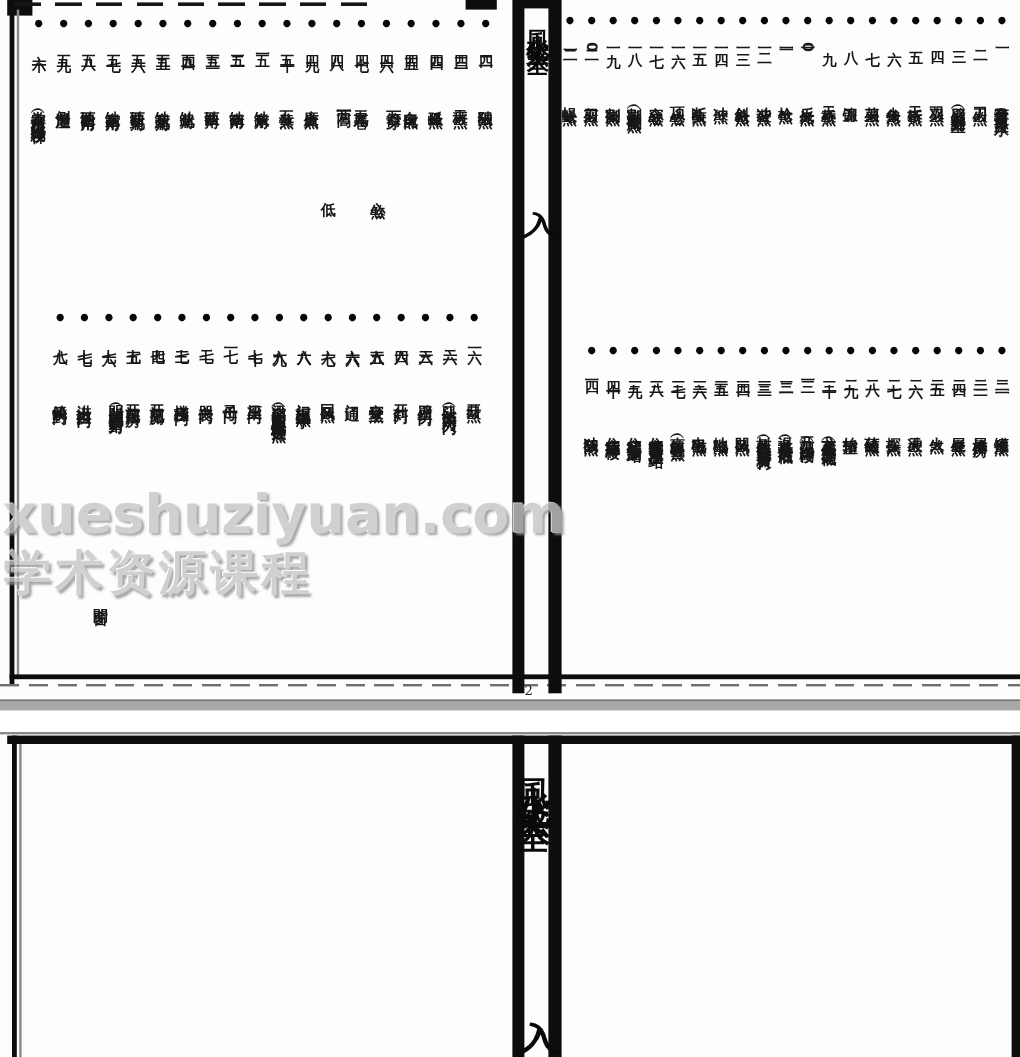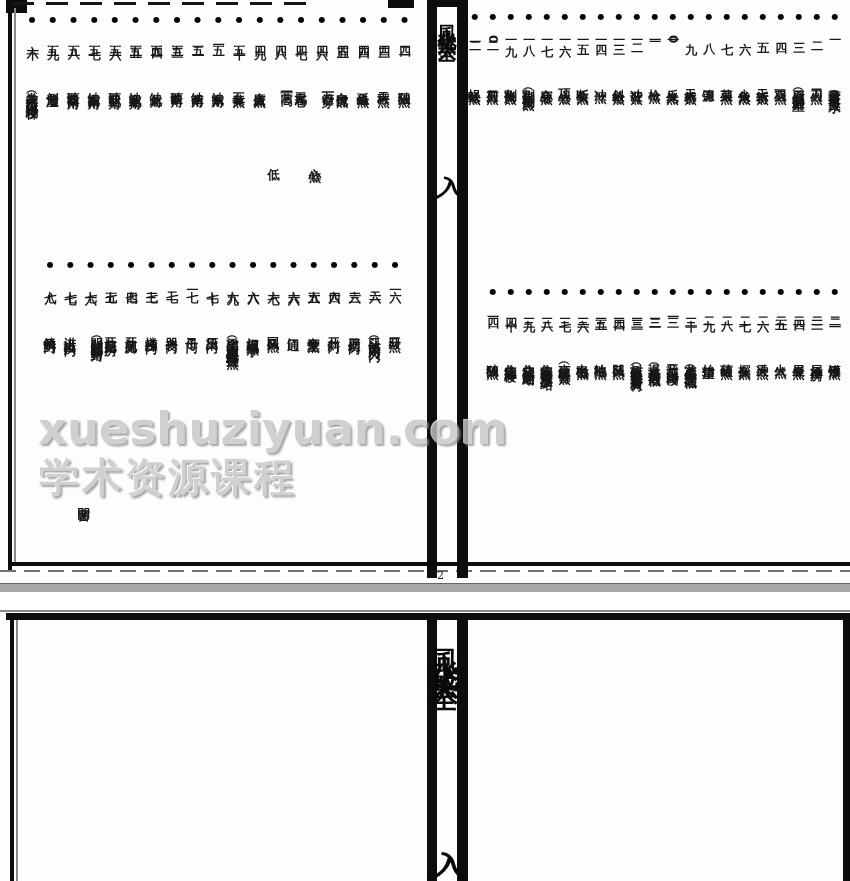--- a/index.html
+++ b/index.html
@@ -45,21 +45,21 @@
   .flourish{position:absolute;z-index:4;font-family:"DejaVu Serif", serif;font-weight:bold;color:#0a0a0a;transform:scale(1.25,0.9);}
   #flourish-top{left:438px;top:172px;font-size:24px;}
   #flourish-bottom{left:434px;top:846px;font-size:30px;}
 
   
   #divider-bar{position:absolute;left:0;top:583px;width:850px;height:9px;background:#a8a8a8;border-top:1px solid #686868;box-sizing:border-box;z-index:3;}
   #page-number{position:absolute;left:437px;top:569px;font-size:11px;font-family:"DejaVu Serif", serif;color:#222;z-index:4;}
 
   
   .wm{position:absolute;z-index:6;font-weight:bold;color:#c6c6c6;opacity:0.8;
-      text-shadow:-1px -1px 0 #ffffff,2px 2px 2px #909090;white-space:nowrap;margin-left:36px;}
+      text-shadow:-1px -1px 0 #ffffff,2px 2px 2px #909090;white-space:nowrap;}
   #wm-line1{left:2px;top:402px;font-size:45px;letter-spacing:0px;}
   #wm-line2{left:3px;top:450px;font-size:40px;letter-spacing:3px;}
 </style>
 </head>
 <body>
 
 <div class="spread" id="spread-top">
   <div class="group" id="g-tra">
       <div class="entry">
         <span class="dot">●</span>

